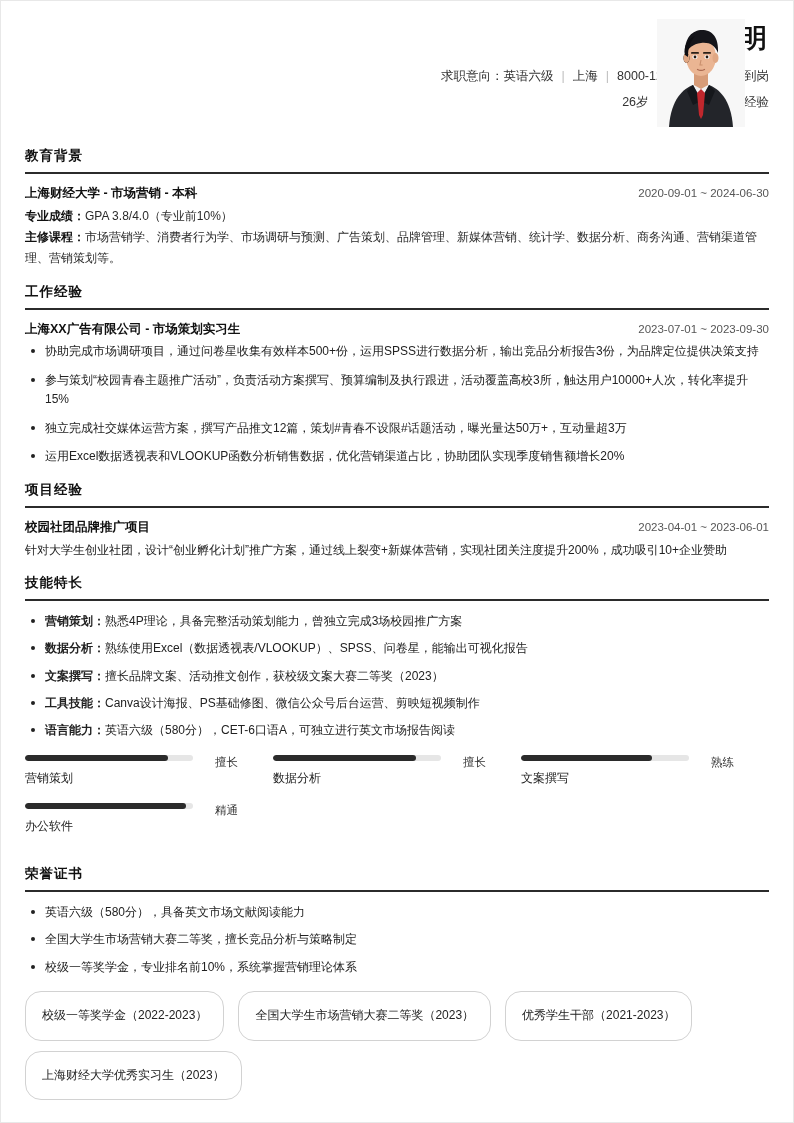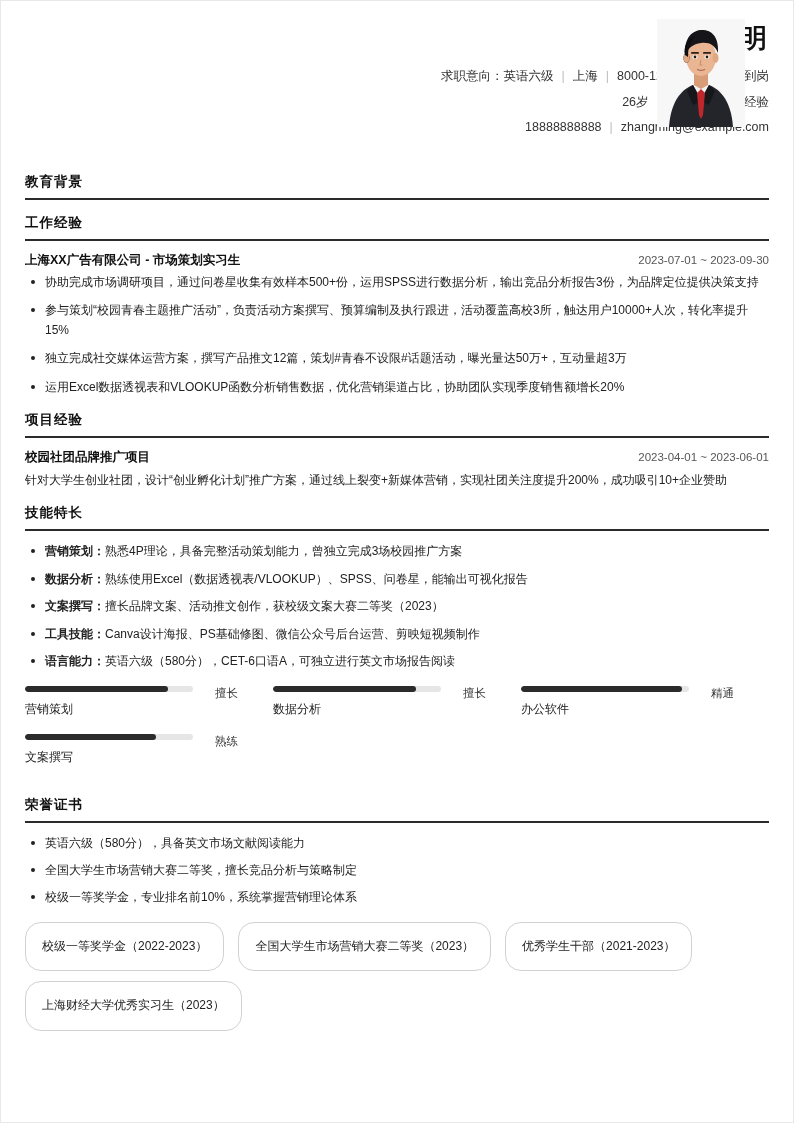--- a/index.html
+++ b/index.html
@@ -206,23 +206,20 @@
       <div class="name">张明</div>
 
       <div class="meta-line">
         <span class="lab"></span><span>求职意向：</span><span>英语六级</span><span class="sep">|</span><span>上海</span><span class="sep">|</span><span>8000-12000/月</span><span class="sep">|</span><span>随时到岗</span>
       </div>
 
       <div class="meta-line">
         <span>26岁</span><span class="sep">|</span><span>男</span><span class="sep">|</span><span>1年工作经验</span>
       </div>
 
-      <div class="meta-line">
-        <span>18888888888</span><span class="sep">|</span><span>zhangming@example.com</span>
-      </div>
     </div>
 
     <div class="photo">
       <svg viewBox="0 0 88 108" xmlns="http://www.w3.org/2000/svg">
         <rect x="0" y="0" width="88" height="108" fill="#f7f7f7"></rect>
 
         <path d="M12 108 C14 80 26 70 36 66 L52 66 C62 70 74 80 76 108 Z" fill="#23252a"></path>
 
         <path d="M36 66 L44 80 L52 66 L48 62 L40 62 Z" fill="#f2f2f2"></path>
 
@@ -254,20 +251,32 @@
 
         <path d="M40.5 50.5 Q44 52.4 47.5 50.5" fill="none" stroke="#a9674f" stroke-width="1.2" stroke-linecap="round"></path>
       </svg>
     </div>
   </div>
 
   <div class="section">
     <div class="section-title">教育背景</div>
     <div class="section-rule"></div>
 
+    <div class="entry">
+      <div class="entry-head">
+        <div class="entry-title">上海财经大学 - 市场营销 - 本科</div>
+        <div class="entry-date">2020-09-01 ~ 2024-06-30</div>
+      </div>
+      <div class="kv">
+        <b>专业成绩：</b><span>GPA 3.8/4.0（专业前10%）</span>
+      </div>
+      <div class="kv">
+        <b>主修课程：</b><span>市场营销学、消费者行为学、市场调研与预测、广告策划、品牌管理、新媒体营销、统计学、数据分析、商务沟通、营销渠道管理、营销策划等。</span>
+      </div>
+    </div>
   </div>
 
   <div class="section">
     <div class="section-title">工作经验</div>
     <div class="section-rule"></div>
 
     <div class="entry">
       <div class="entry-head">
         <div class="entry-title">上海XX广告有限公司 - 市场策划实习生</div>
         <div class="entry-date">2023-07-01 ~ 2023-09-30</div>
@@ -323,36 +332,36 @@
             <div class="bar-fill" style="width: 85%;"></div>
           </div>
           <div class="bar-level">擅长</div>
         </div>
         <div class="bar-name">数据分析</div>
       </div>
 
       <div class="bar-cell">
         <div class="bar-row">
           <div class="bar-track">
+            <div class="bar-fill" style="width: 78%;"></div>
+          </div>
+          <div class="bar-level">熟练</div>
+        </div>
+        <div class="bar-name">文案撰写</div>
+      </div>
+
+      <div class="bar-cell">
+        <div class="bar-row">
+          <div class="bar-track">
             <div class="bar-fill" style="width: 96%;"></div>
           </div>
           <div class="bar-level">精通</div>
         </div>
         <div class="bar-name">办公软件</div>
       </div>
-
-      <div class="bar-cell">
-        <div class="bar-row">
-          <div class="bar-track">
-            <div class="bar-fill" style="width: 78%;"></div>
-          </div>
-          <div class="bar-level">熟练</div>
-        </div>
-        <div class="bar-name">文案撰写</div>
-      </div>
     </div>
   </div>
 
   <div class="section">
     <div class="section-title">荣誉证书</div>
     <div class="section-rule"></div>
 
     <ul class="bullets tight">
       <li>英语六级（580分），具备英文市场文献阅读能力</li>
       <li>全国大学生市场营销大赛二等奖，擅长竞品分析与策略制定</li>

